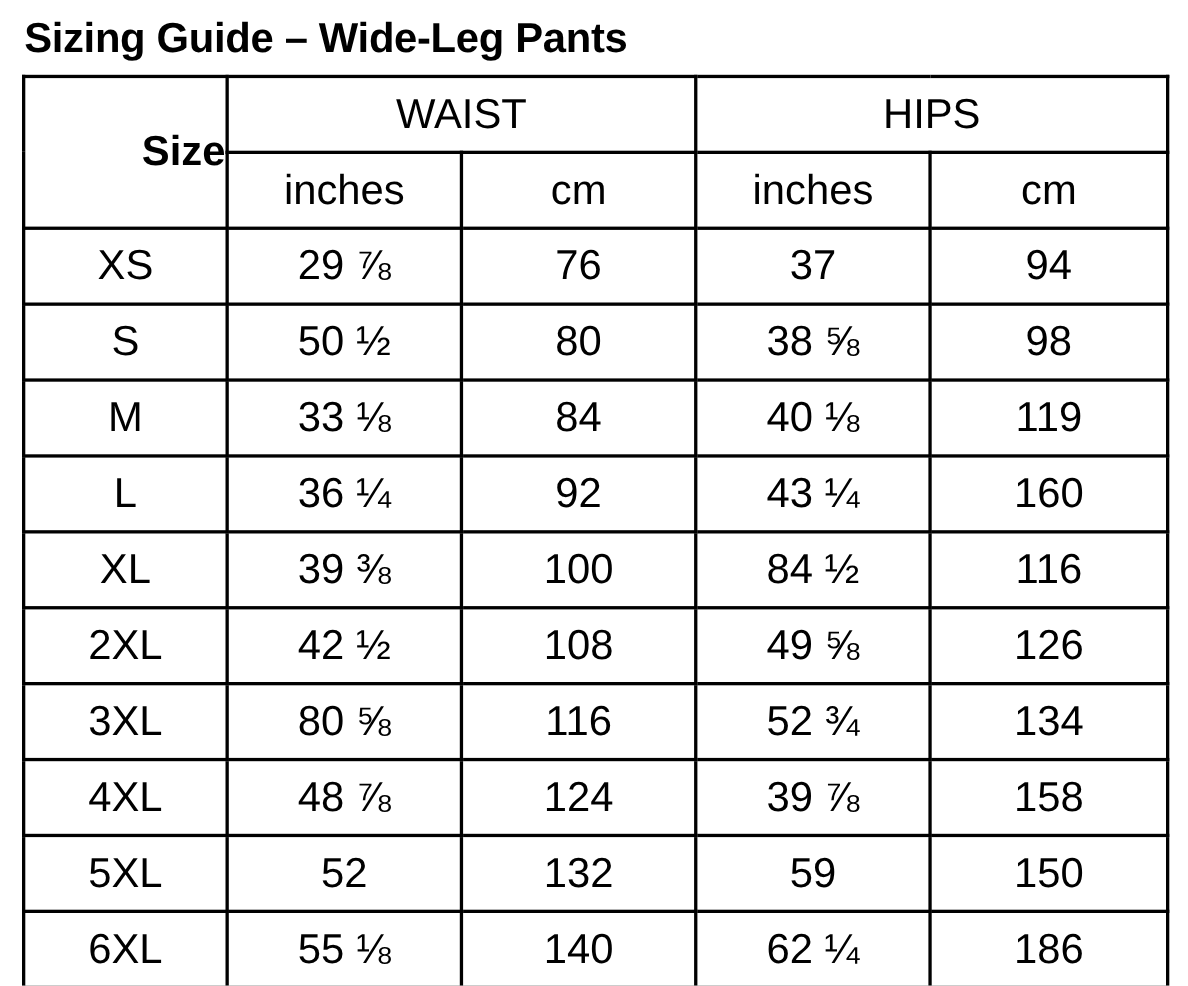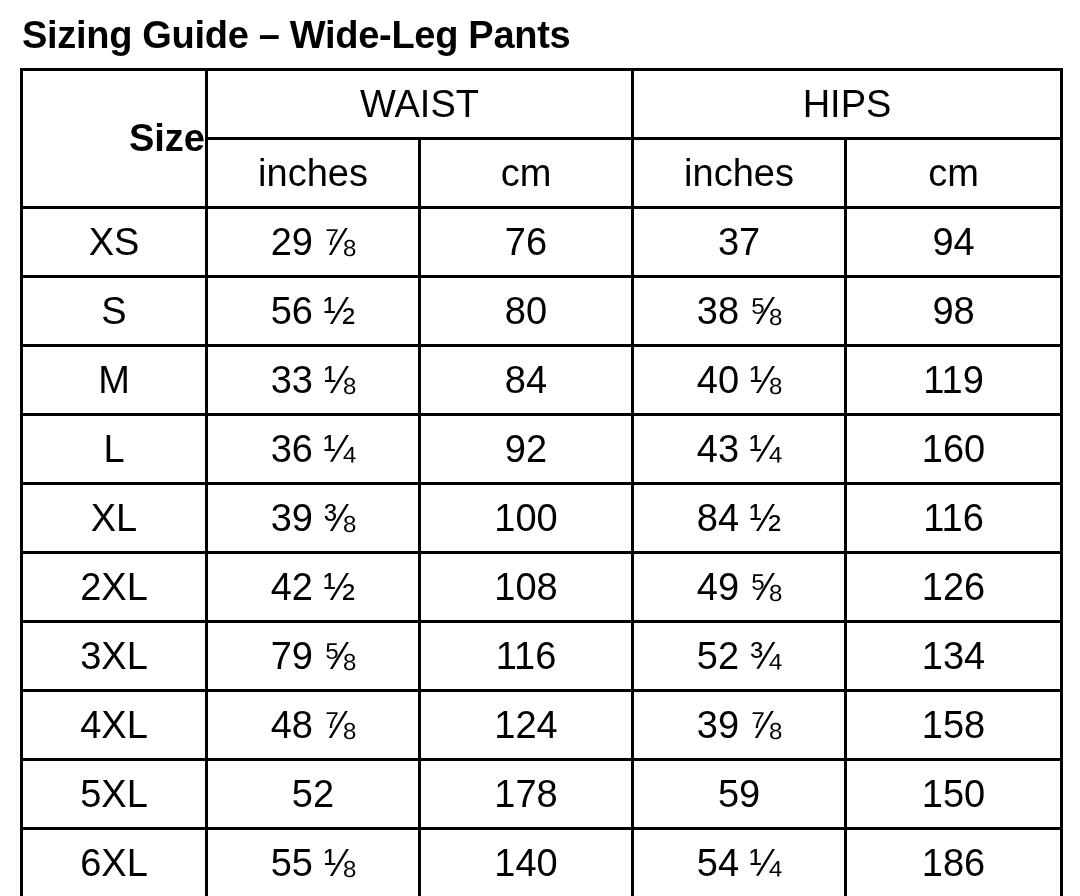--- a/index.html
+++ b/index.html
@@ -102,21 +102,21 @@
     <tbody>
       <tr>
         <td class="size-cell">XS</td>
         <td>29 ⅞</td>
         <td>76</td>
         <td>37</td>
         <td>94</td>
       </tr>
       <tr>
         <td class="size-cell">S</td>
-        <td>56 ½</td>
+        <td>50 ½</td>
         <td>80</td>
         <td>38 ⅝</td>
         <td>98</td>
       </tr>
       <tr>
         <td class="size-cell">M</td>
         <td>33 ⅛</td>
         <td>84</td>
         <td>40 ⅛</td>
         <td>119</td>
@@ -137,42 +137,42 @@
       </tr>
       <tr>
         <td class="size-cell">2XL</td>
         <td>42 ½</td>
         <td>108</td>
         <td>49 ⅝</td>
         <td>126</td>
       </tr>
       <tr>
         <td class="size-cell">3XL</td>
-        <td>79 ⅝</td>
+        <td>80 ⅝</td>
         <td>116</td>
         <td>52 ¾</td>
         <td>134</td>
       </tr>
       <tr>
         <td class="size-cell">4XL</td>
         <td>48 ⅞</td>
         <td>124</td>
         <td>39 ⅞</td>
         <td>158</td>
       </tr>
       <tr>
         <td class="size-cell">5XL</td>
         <td>52</td>
-        <td>178</td>
+        <td>132</td>
         <td>59</td>
         <td>150</td>
       </tr>
       <tr>
         <td class="size-cell">6XL</td>
         <td>55 ⅛</td>
         <td>140</td>
-        <td>54 ¼</td>
+        <td>62 ¼</td>
         <td>186</td>
       </tr>
     </tbody>
   </table>
 
 </div>
 
 </body></html>

